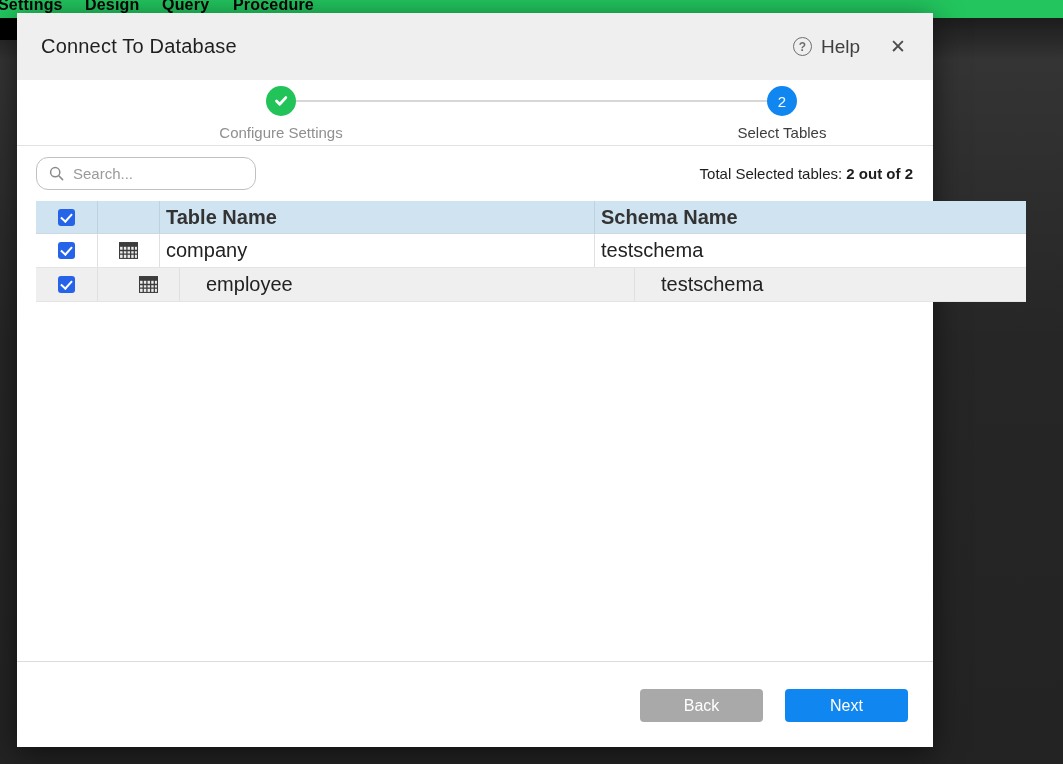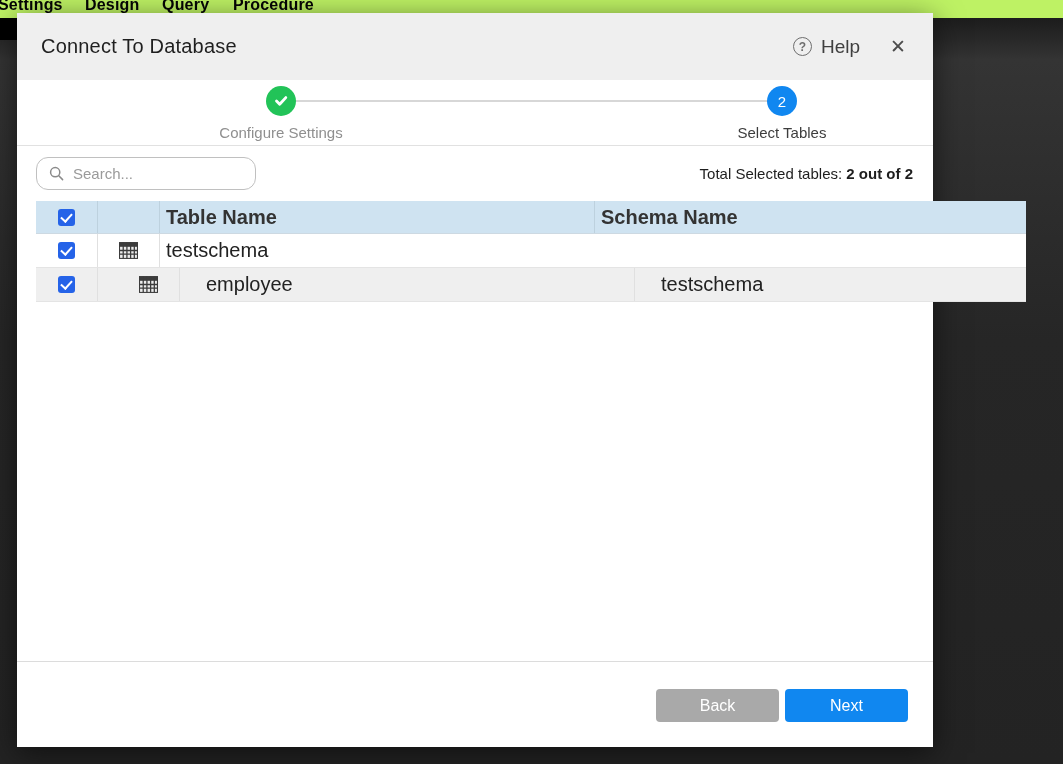--- a/index.html
+++ b/index.html
@@ -7,21 +7,21 @@
   body {
     font-family: "Liberation Sans", sans-serif;
     background: linear-gradient(180deg, #0c0c0c 0px, #1c1c1c 18px, #343434 60px, #262626 340px, #232323 100%);
     position: relative;
     color: #212121;
   }
 
   
   .bg-menubar {
     position: absolute; top: 0; left: 0; width: 100%; height: 18px;
-    background: #bef264; overflow: hidden;
+    background: #22c55e; overflow: hidden;
   }
   .bg-menubar span {
     position: absolute; top: -4px;
     font-size: 16px; font-weight: 700; color: #050505; letter-spacing: .2px;
   }
   .bg-menu-0 { left: -2px; }
   .bg-menu-1 { left: 85px; }
   .bg-menu-2 { left: 162px; }
   .bg-menu-3 { left: 233px; }
   .bg-black-band { position: absolute; top: 18px; left: 0; width: 17px; height: 22px; background: #000; }
@@ -105,21 +105,21 @@
   }
   .checkbox::after {
     content: ""; width: 5px; height: 9px; margin-bottom: 2px;
     border-right: 2px solid #fff; border-bottom: 2px solid #fff; transform: rotate(42deg);
   }
 
   
   .modal-footer {
     flex: 0 0 86px; border-top: 1px solid #dcdcdc;
     display: flex; justify-content: flex-end; align-items: flex-start;
-    padding: 27px 25px 0 0; gap: 6px;
+    padding: 27px 25px 0 0; gap: 22px;
   }
   .btn {
     width: 123px; height: 33px; border: none; border-radius: 4px;
     font-size: 16px; color: #fff; font-family: inherit; cursor: pointer;
     display: flex; align-items: center; justify-content: center;
   }
   .btn-back { background: var(--back-button-bg, #a9a9a9); }
   .btn-next { background: var(--accent-blue, #0d86f1); }
 </style>
 </head>
@@ -192,20 +192,21 @@
         <div class="tcell col-check">
             <span class="checkbox"></span>
           </div>
         <div class="tcell col-icon">
           <svg width="19" height="19" viewBox="0 0 18 18">
             <rect x="0.5" y="1.5" width="17" height="15" fill="#ececec" stroke="#3c3c3c"></rect>
             <rect x="0.5" y="1.5" width="17" height="4" fill="#3c3c3c"></rect>
             <path d="M0.5 9 H17.5 M0.5 12.5 H17.5 M4 1.5 V16.5 M7.5 1.5 V16.5 M11 1.5 V16.5 M14.5 1.5 V16.5" stroke="#3c3c3c" stroke-width="1.2" fill="none"></path>
           </svg>
         </div>
+        <div class="tcell col-name">company</div>
         <div class="tcell col-schema">testschema</div>
       </div>
 
       <div class="trow alt">
         <div class="tcell col-check">
             <span class="checkbox"></span>
           </div>
         <div class="tcell col-icon">
           <svg width="19" height="19" viewBox="0 0 18 18">
             <rect x="0.5" y="1.5" width="17" height="15" fill="#ececec" stroke="#3c3c3c"></rect>

